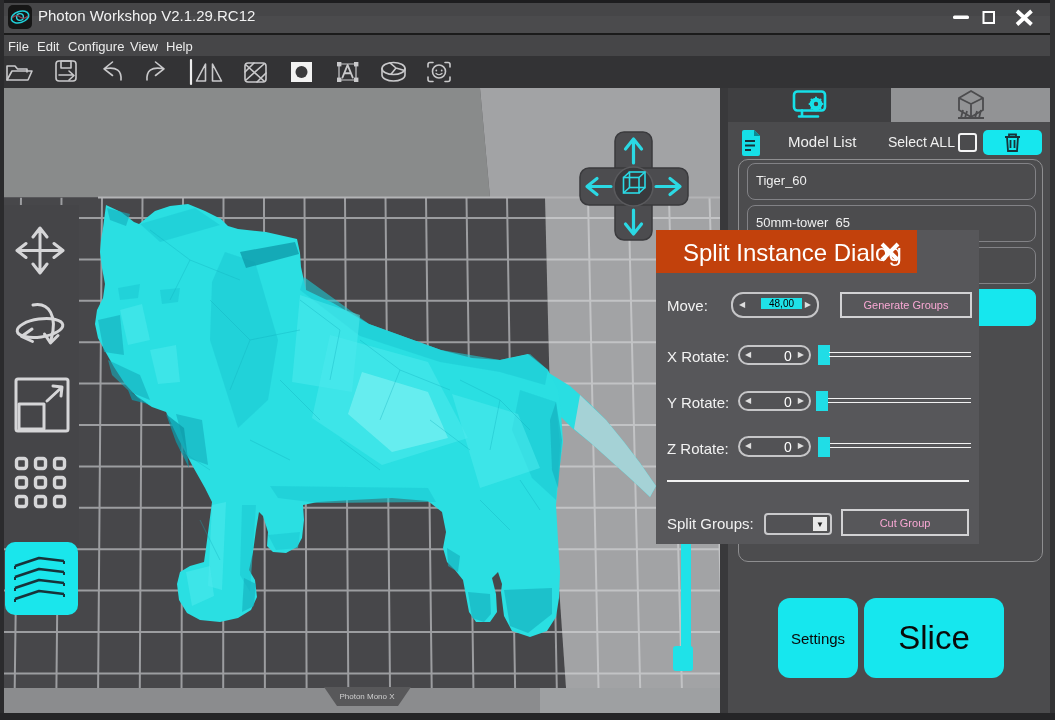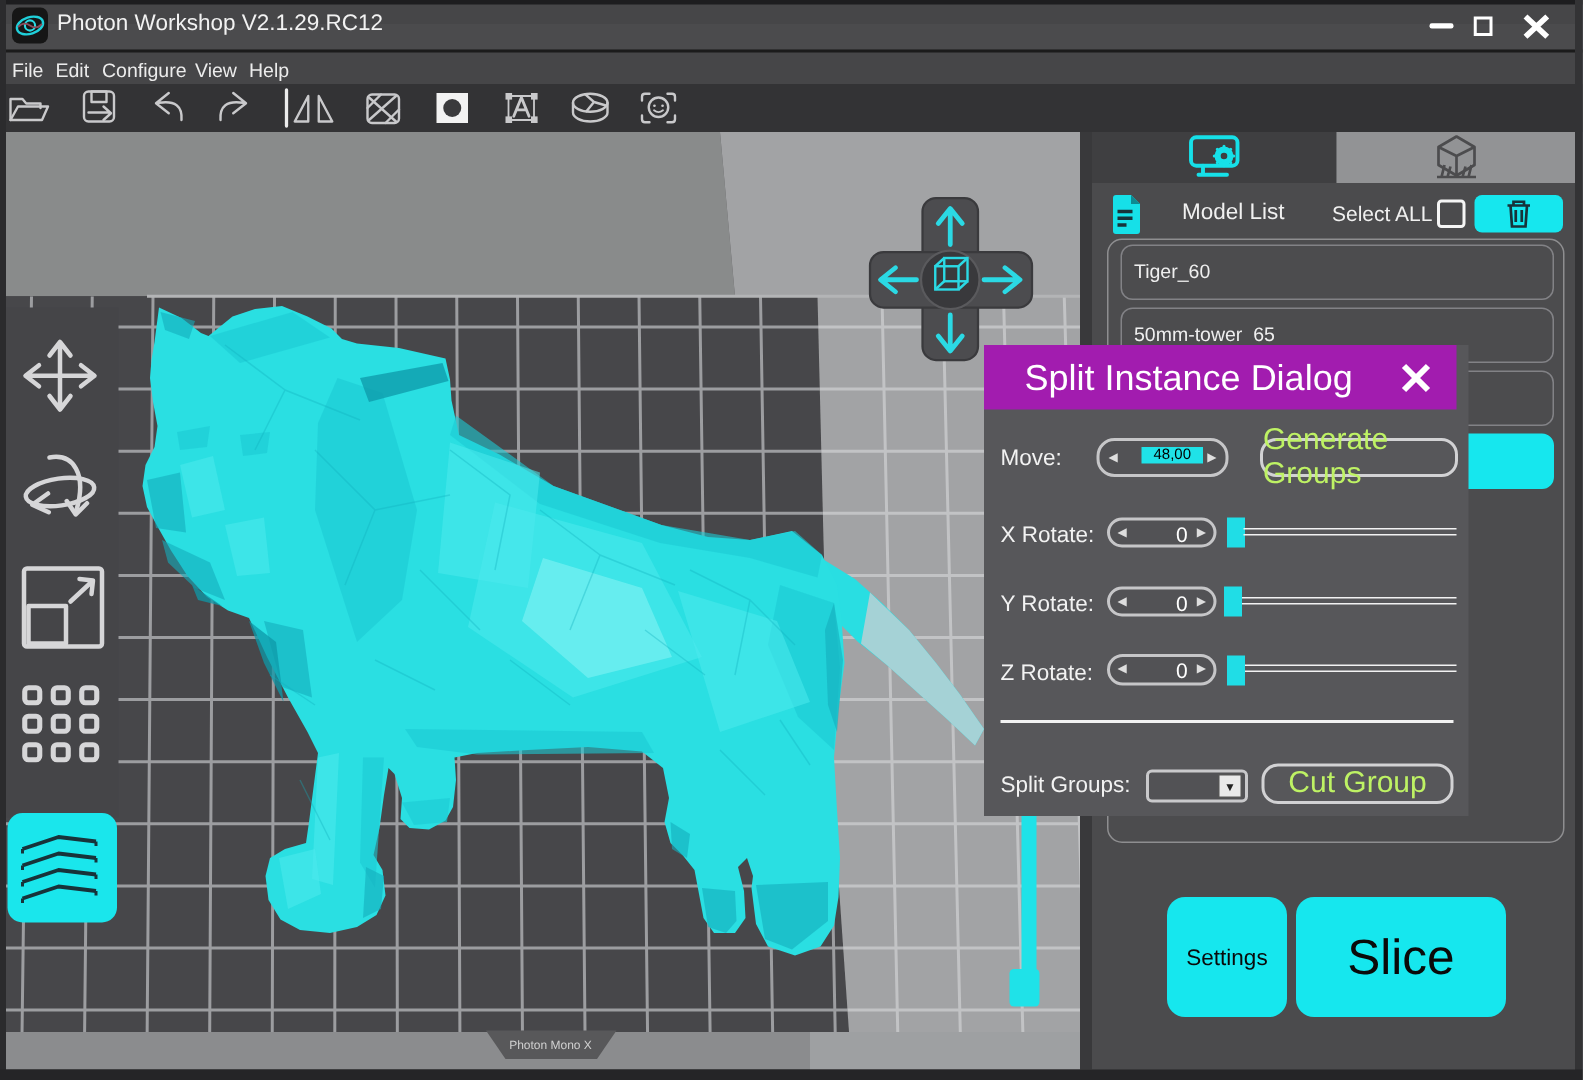--- a/index.html
+++ b/index.html
@@ -39,27 +39,27 @@
   border:1.5px solid #828286; border-radius:8px; color:#efefef; font-size:13px;
   line-height:34px; padding-left:8px; background:#4c4c4e; }
 .mitem.sel { background:#16e7ee; border-color:#16e7ee; }
 .bigbtn { position:absolute; background:#16e7ee; border-radius:12px; color:#0a0a0a;
   display:flex; align-items:center; justify-content:center; }
 #btnSettings { left:50px; top:510px; width:80px; height:80px; font-size:15px; }
 #btnSlice { left:136px; top:510px; width:140px; height:80px; font-size:33px; }
 
 
 #dialog { left:656px; top:230px; width:323px; height:314px; background:#57575a; z-index:30; }
-#dlgtitle { position:absolute; left:0; top:0; width:315px; height:43px; background:#a21caf; }
+#dlgtitle { position:absolute; left:0; top:0; width:261px; height:43px; background:#c2410c; }
 #dlgtitle .t { position:absolute; left:27px; top:9px; color:#fff; font-size:24px; }
 .dl { position:absolute; color:#f2f2f2; font-size:15px; }
 .spin { position:absolute; border:2px solid #c6c6c8; border-radius:12px; background:#525255; }
 .sbtn { position:absolute; color:#dedede; font-size:8px; top:6px; }
-.dlgbtn { position:absolute; border:2px solid #d2d2d4; border-radius:11px; color:#bef264;
-  font-size:20px; display:flex; align-items:center; justify-content:center; }
+.dlgbtn { position:absolute; border:2px solid #d2d2d4; border-radius:0; color:#f9a8d4;
+  font-size:11px; display:flex; align-items:center; justify-content:center; }
 .slhandle { position:absolute; width:12px; height:20px; background:#20dde6; }
 .sltrack { position:absolute; height:5px; border-top:1.6px solid #f2f2f2; border-bottom:1.6px solid #f2f2f2; }
 #dlgsep { position:absolute; left:11px; top:250px; width:302px; height:2px; background:#f2f2f2; }
 #combo { position:absolute; left:108px; top:283px; width:68px; height:22px;
   border:2px solid #c9c9cb; border-radius:4px; background:#525255; }
 #combo .db { position:absolute; right:2px; top:1px; width:16px; height:16px;
   background:#e9e9e9; border:1px solid #555; font-size:8px; color:#222; text-align:center; line-height:15px; }
 
 
 #edgeL { left:0; top:0; width:4px; height:720px; background:#2b2b2d; z-index:50; }

